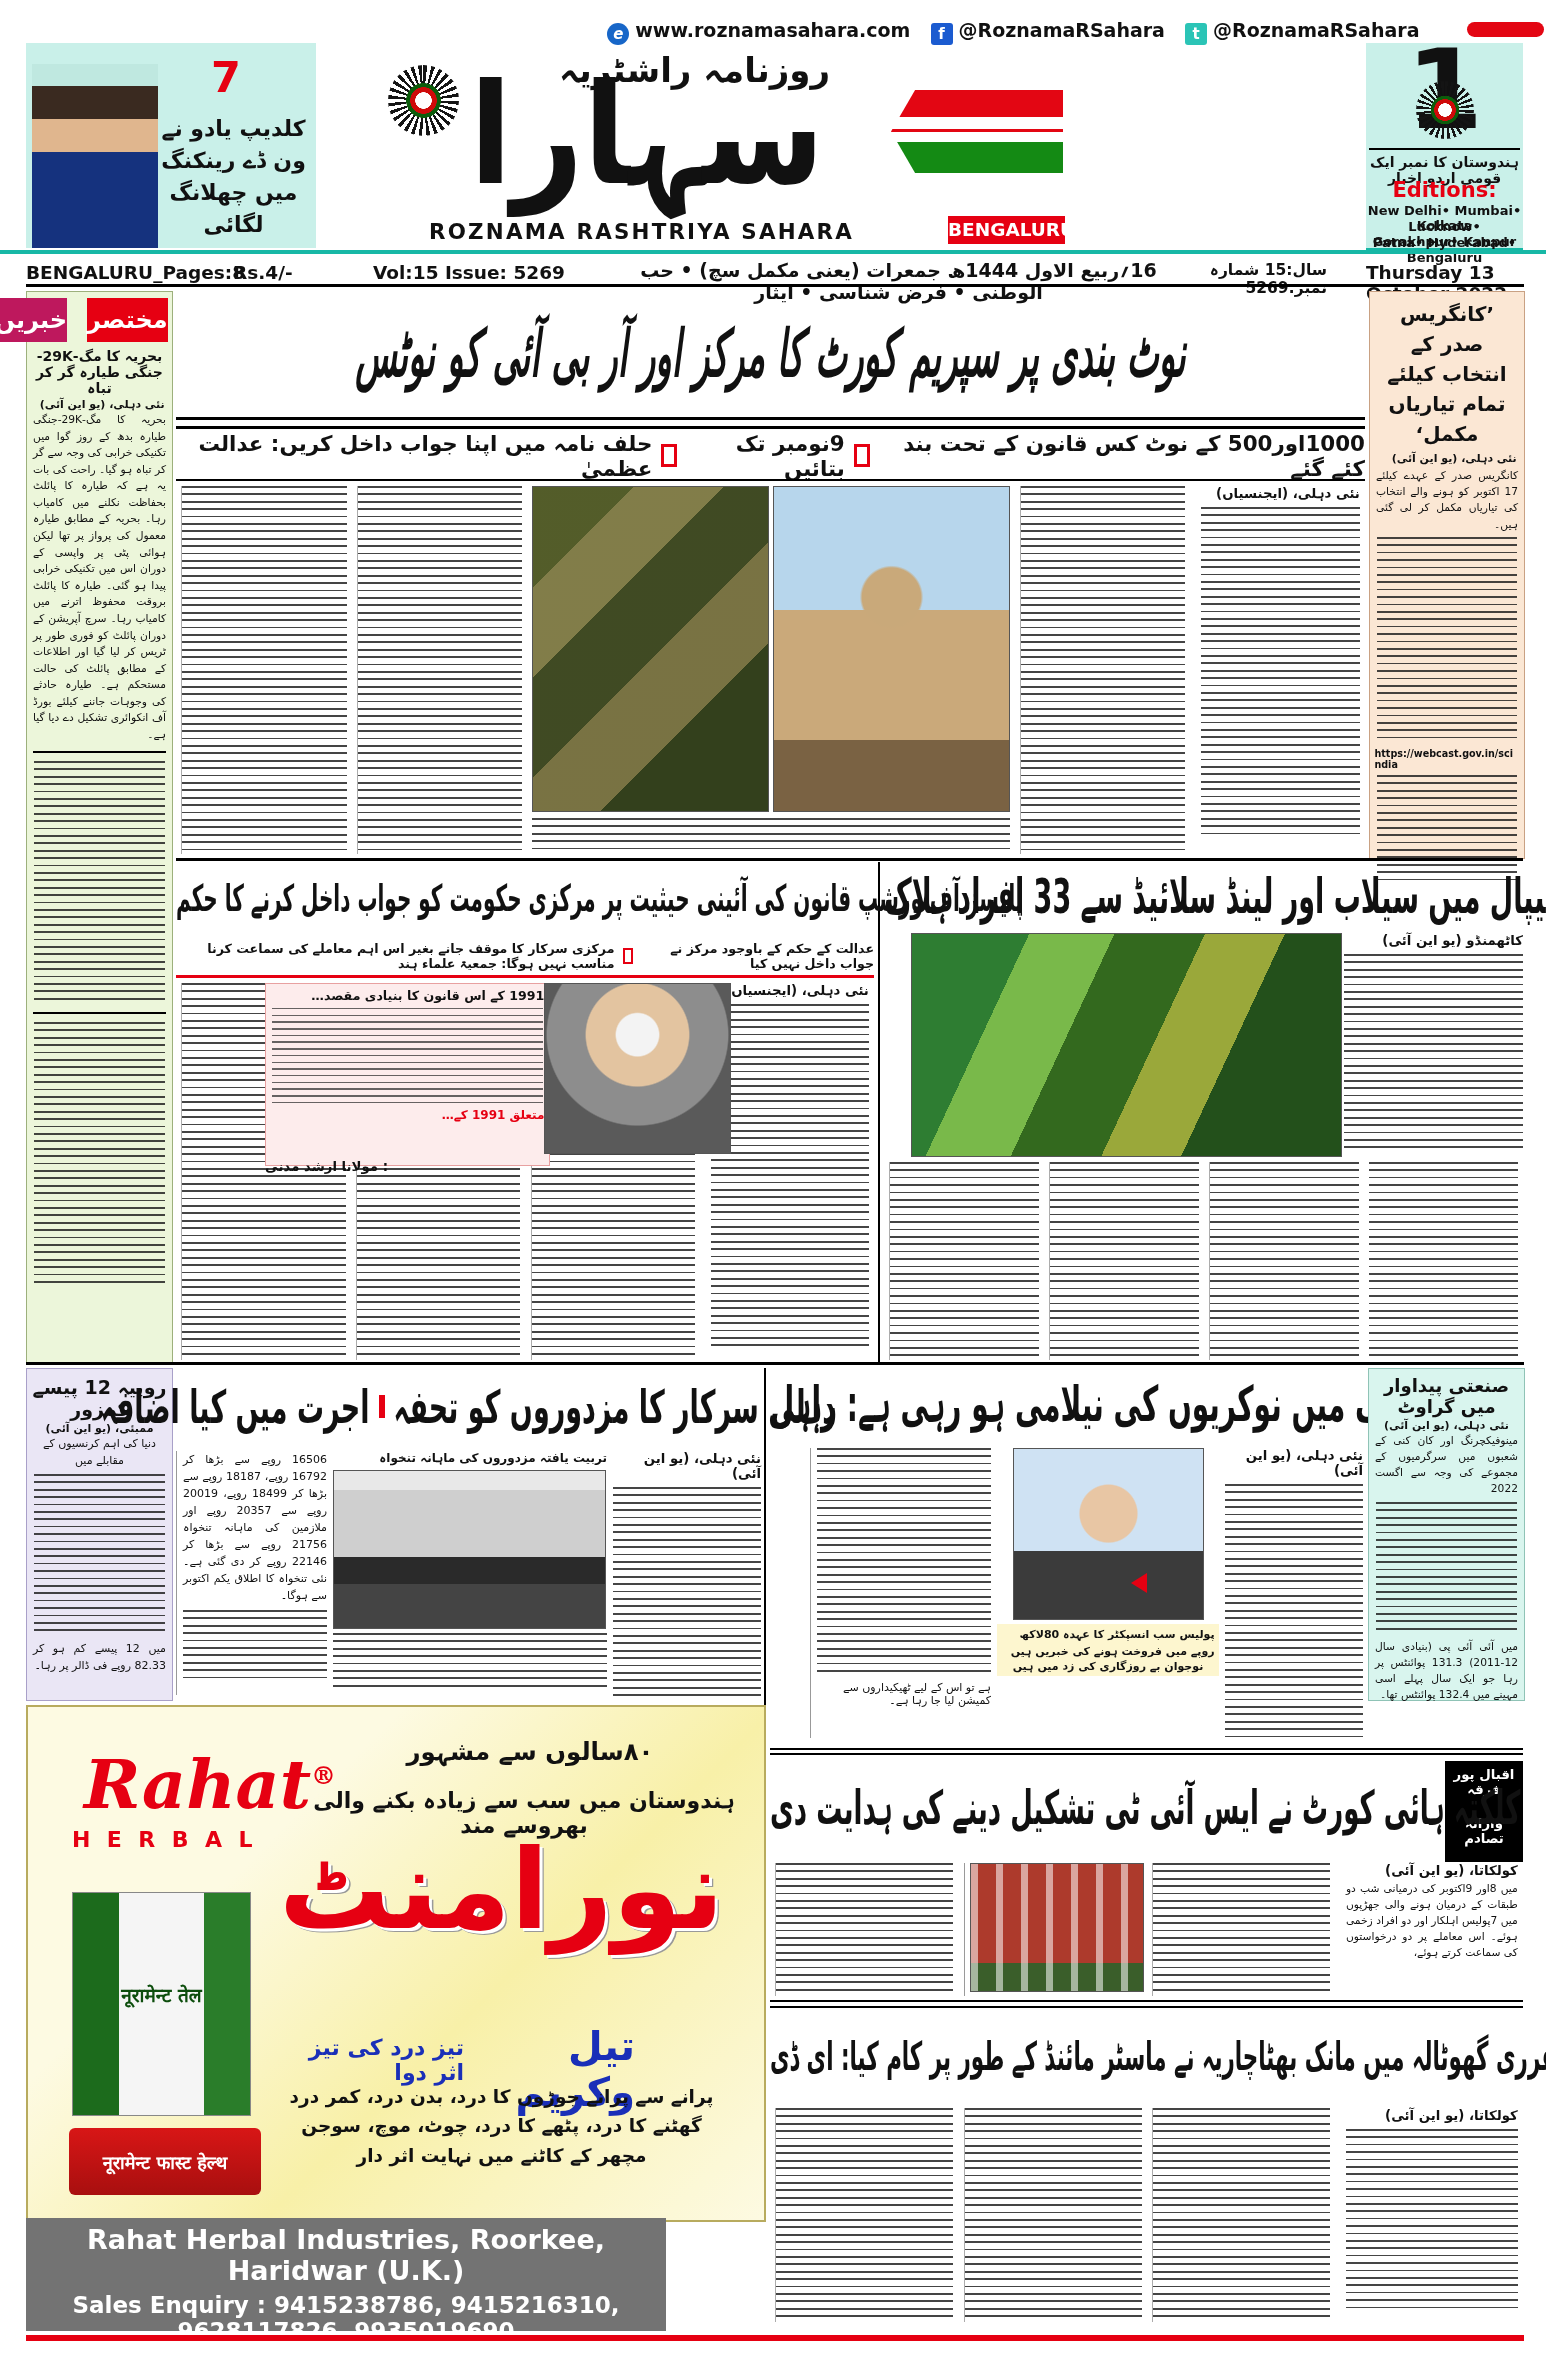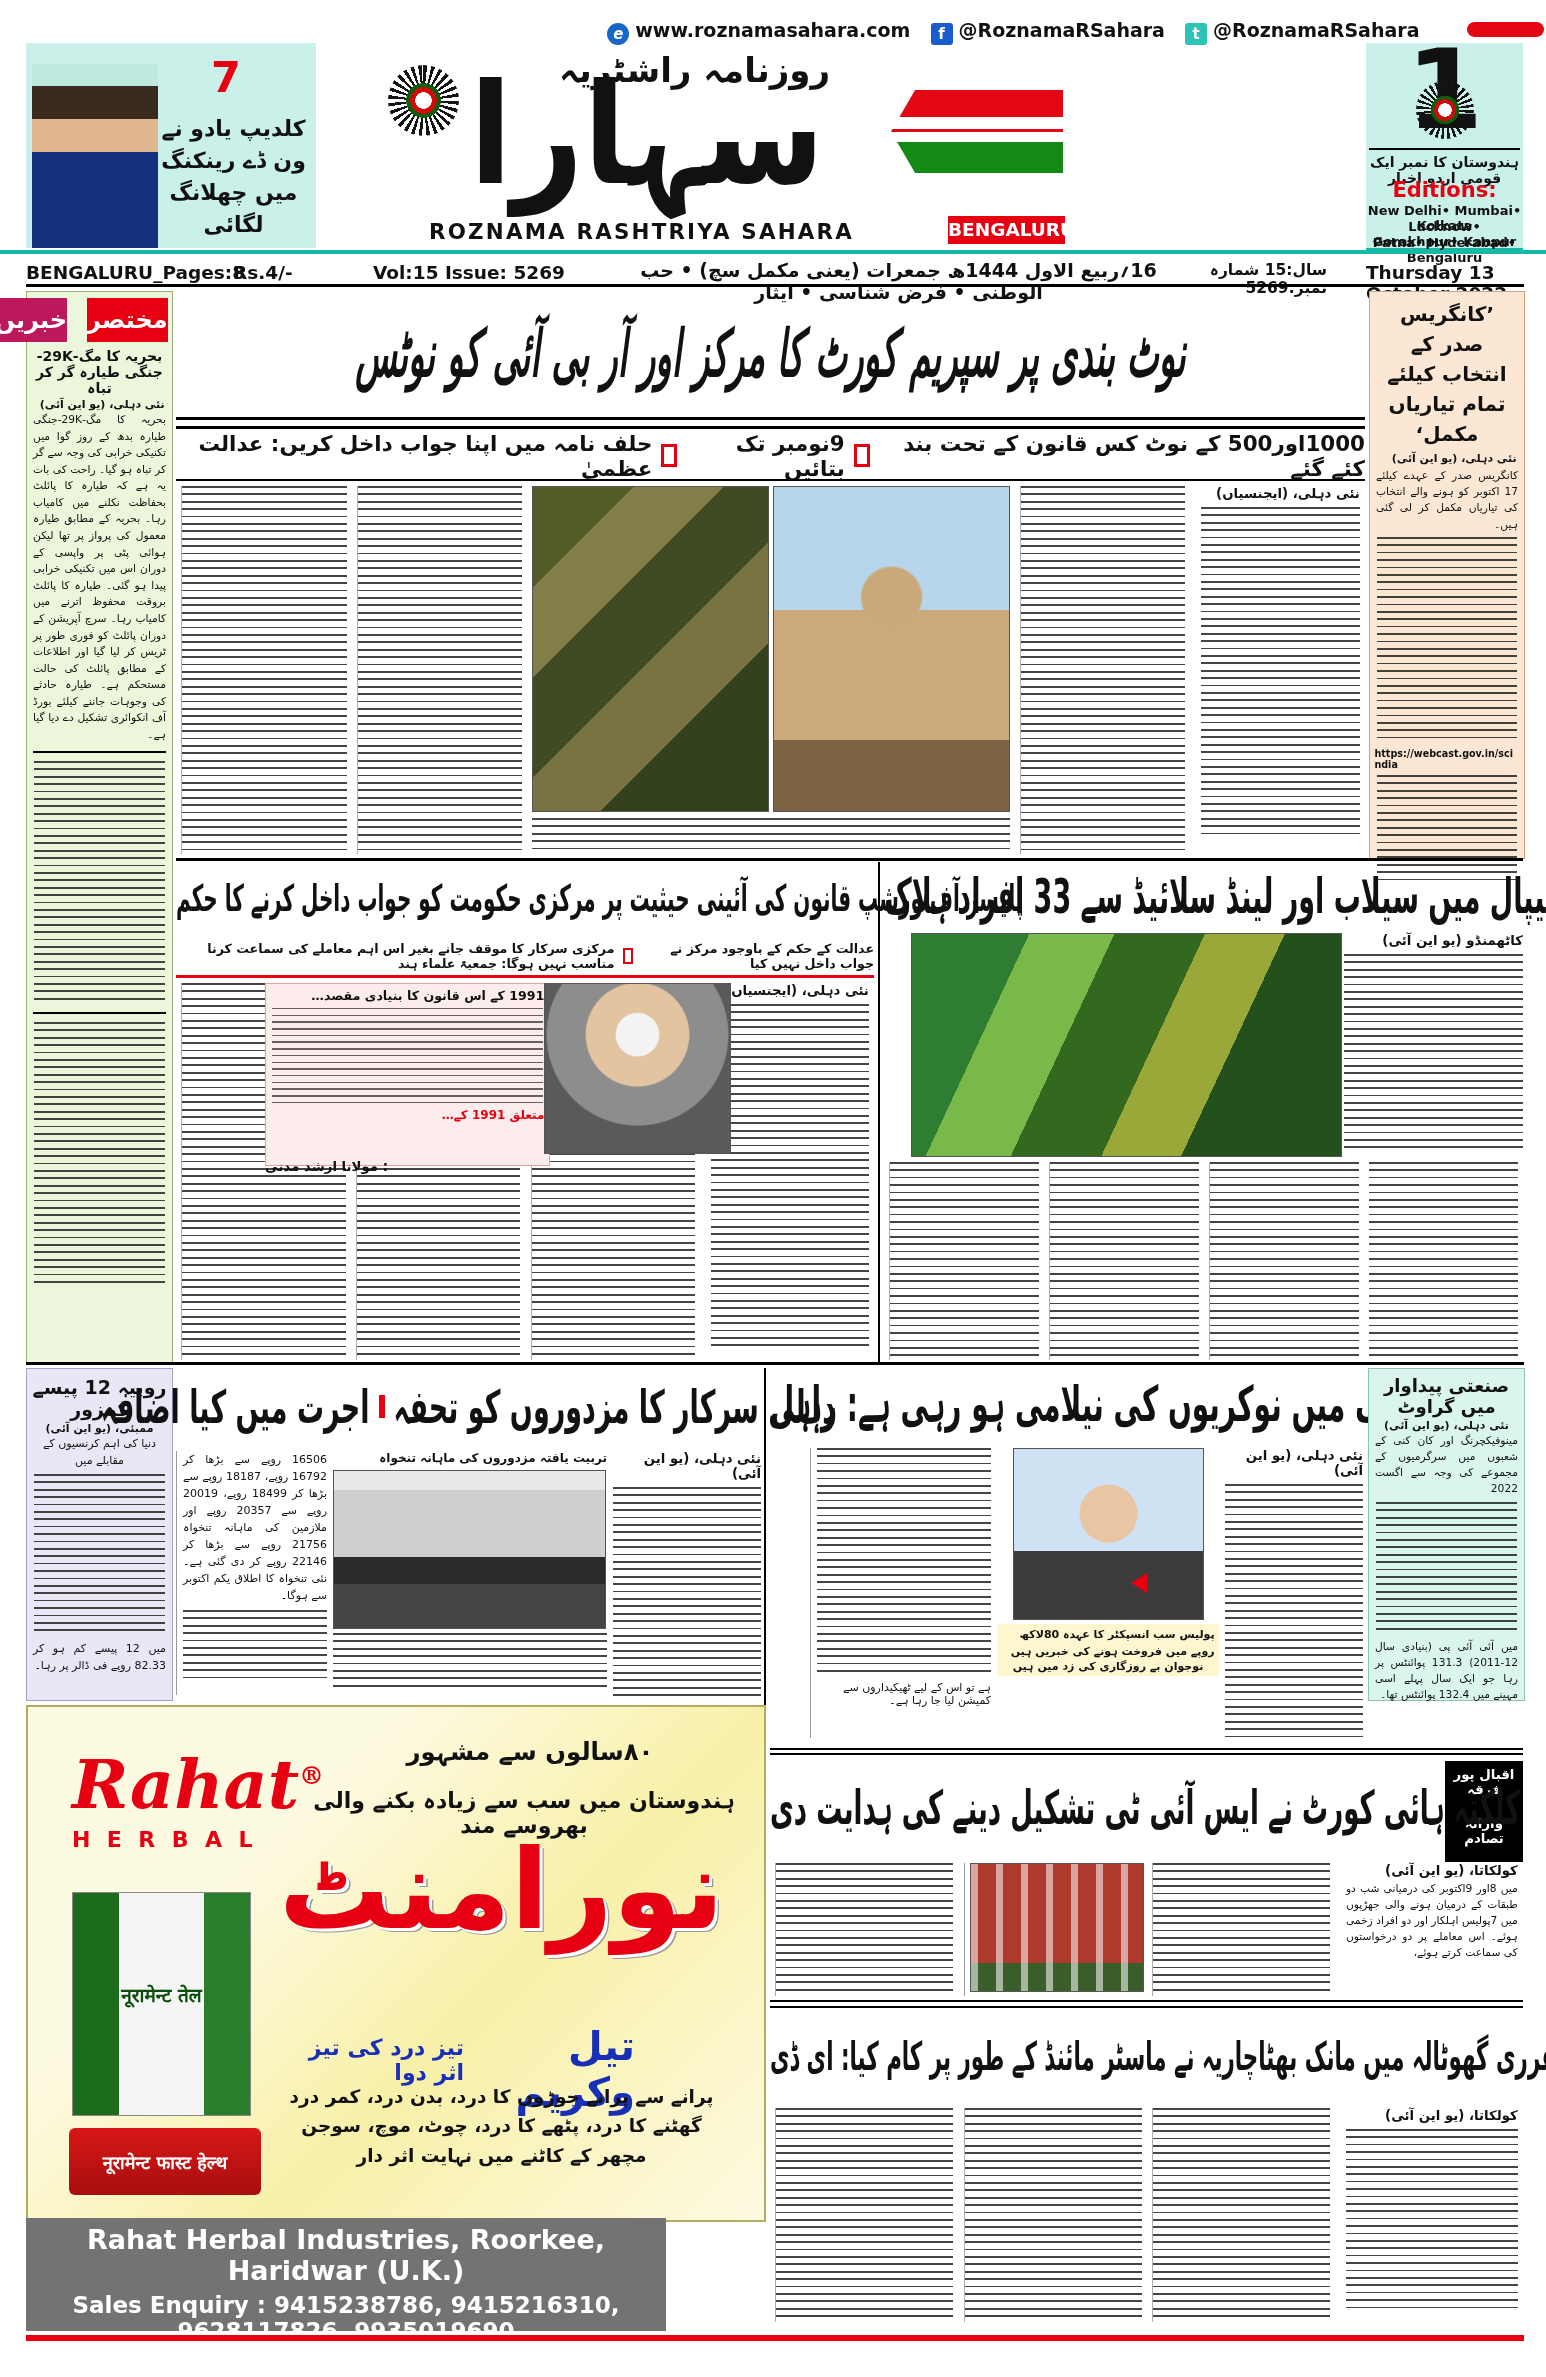--- a/index.html
+++ b/index.html
@@ -276,21 +276,21 @@
       <div class="fill" style="height:185px;margin-top:6px;"></div>
     </div>
     <div class="col fill"></div>
     <div class="col fill"></div>
     <div class="col fill"></div>
   </div>
 </div>
 
 <div class="abs" style="left:26px;top:1705px;width:736px;height:513px;background:linear-gradient(135deg,#fdfae2 0 30%,#f8f0a8 60%,#fdfae2);border:2.2px solid #b8ab5e;overflow:hidden;">
   <div class="abs" style="left:44px;top:37px;width:222px;">
-    <div class="b" style="color:#e60012;font-size:68px;font-style:italic;font-family:'DejaVu Serif',serif;"><span>Rahat</span><sup style="font-size:25px;">®</sup></div>
+    <div class="b" style="color:#e60012;font-size:68px;font-style:italic;font-family:'DejaVu Serif',serif;margin-left:12px;"><span>Rahat</span><sup style="font-size:25px;">®</sup></div>
     <div class="b" style="color:#e60012;font-size:22px;letter-spacing:4.4px;margin-top:3px;">H E R B A L</div>
   </div>
   <div class="abs urdu b ctr" style="left:310px;top:30px;width:384px;font-size:24.4px;">۸۰سالوں سے مشہور</div>
   <div class="abs urdu b ctr" style="left:222px;top:118px;width:503px;font-size:111px;color:#e60012;text-shadow:3px 3px 0 #fff,4.4px 4.4px 0 #999;">نورامنٹ</div>
   <div class="abs urdu b ctr" style="left:274px;top:81px;width:444px;font-size:22px;">ہندوستان میں سب سے زیادہ بکنے والی بھروسے مند</div>
   <div class="abs urdu b" style="left:444px;top:316px;width:163px;font-size:40px;color:#1a2fb8;">تیل وکریم</div>
   <div class="abs urdu b" style="left:244px;top:328px;width:192px;font-size:22px;color:#1a2fb8;">تیز درد کی تیز اثر دوا</div>
   <div class="abs urdu b ctr" style="left:237px;top:379px;width:473px;font-size:18.5px;">پرانے سے پرانے جوڑوں کا درد، بدن درد، کمر درد</div>
   <div class="abs urdu b ctr" style="left:237px;top:408px;width:473px;font-size:18.5px;">گھٹنے کا درد، پٹھے کا درد، چوٹ، موچ، سوجن</div>
   <div class="abs urdu b ctr" style="left:237px;top:438px;width:473px;font-size:18.5px;">مچھر کے کاٹنے میں نہایت اثر دار</div>

